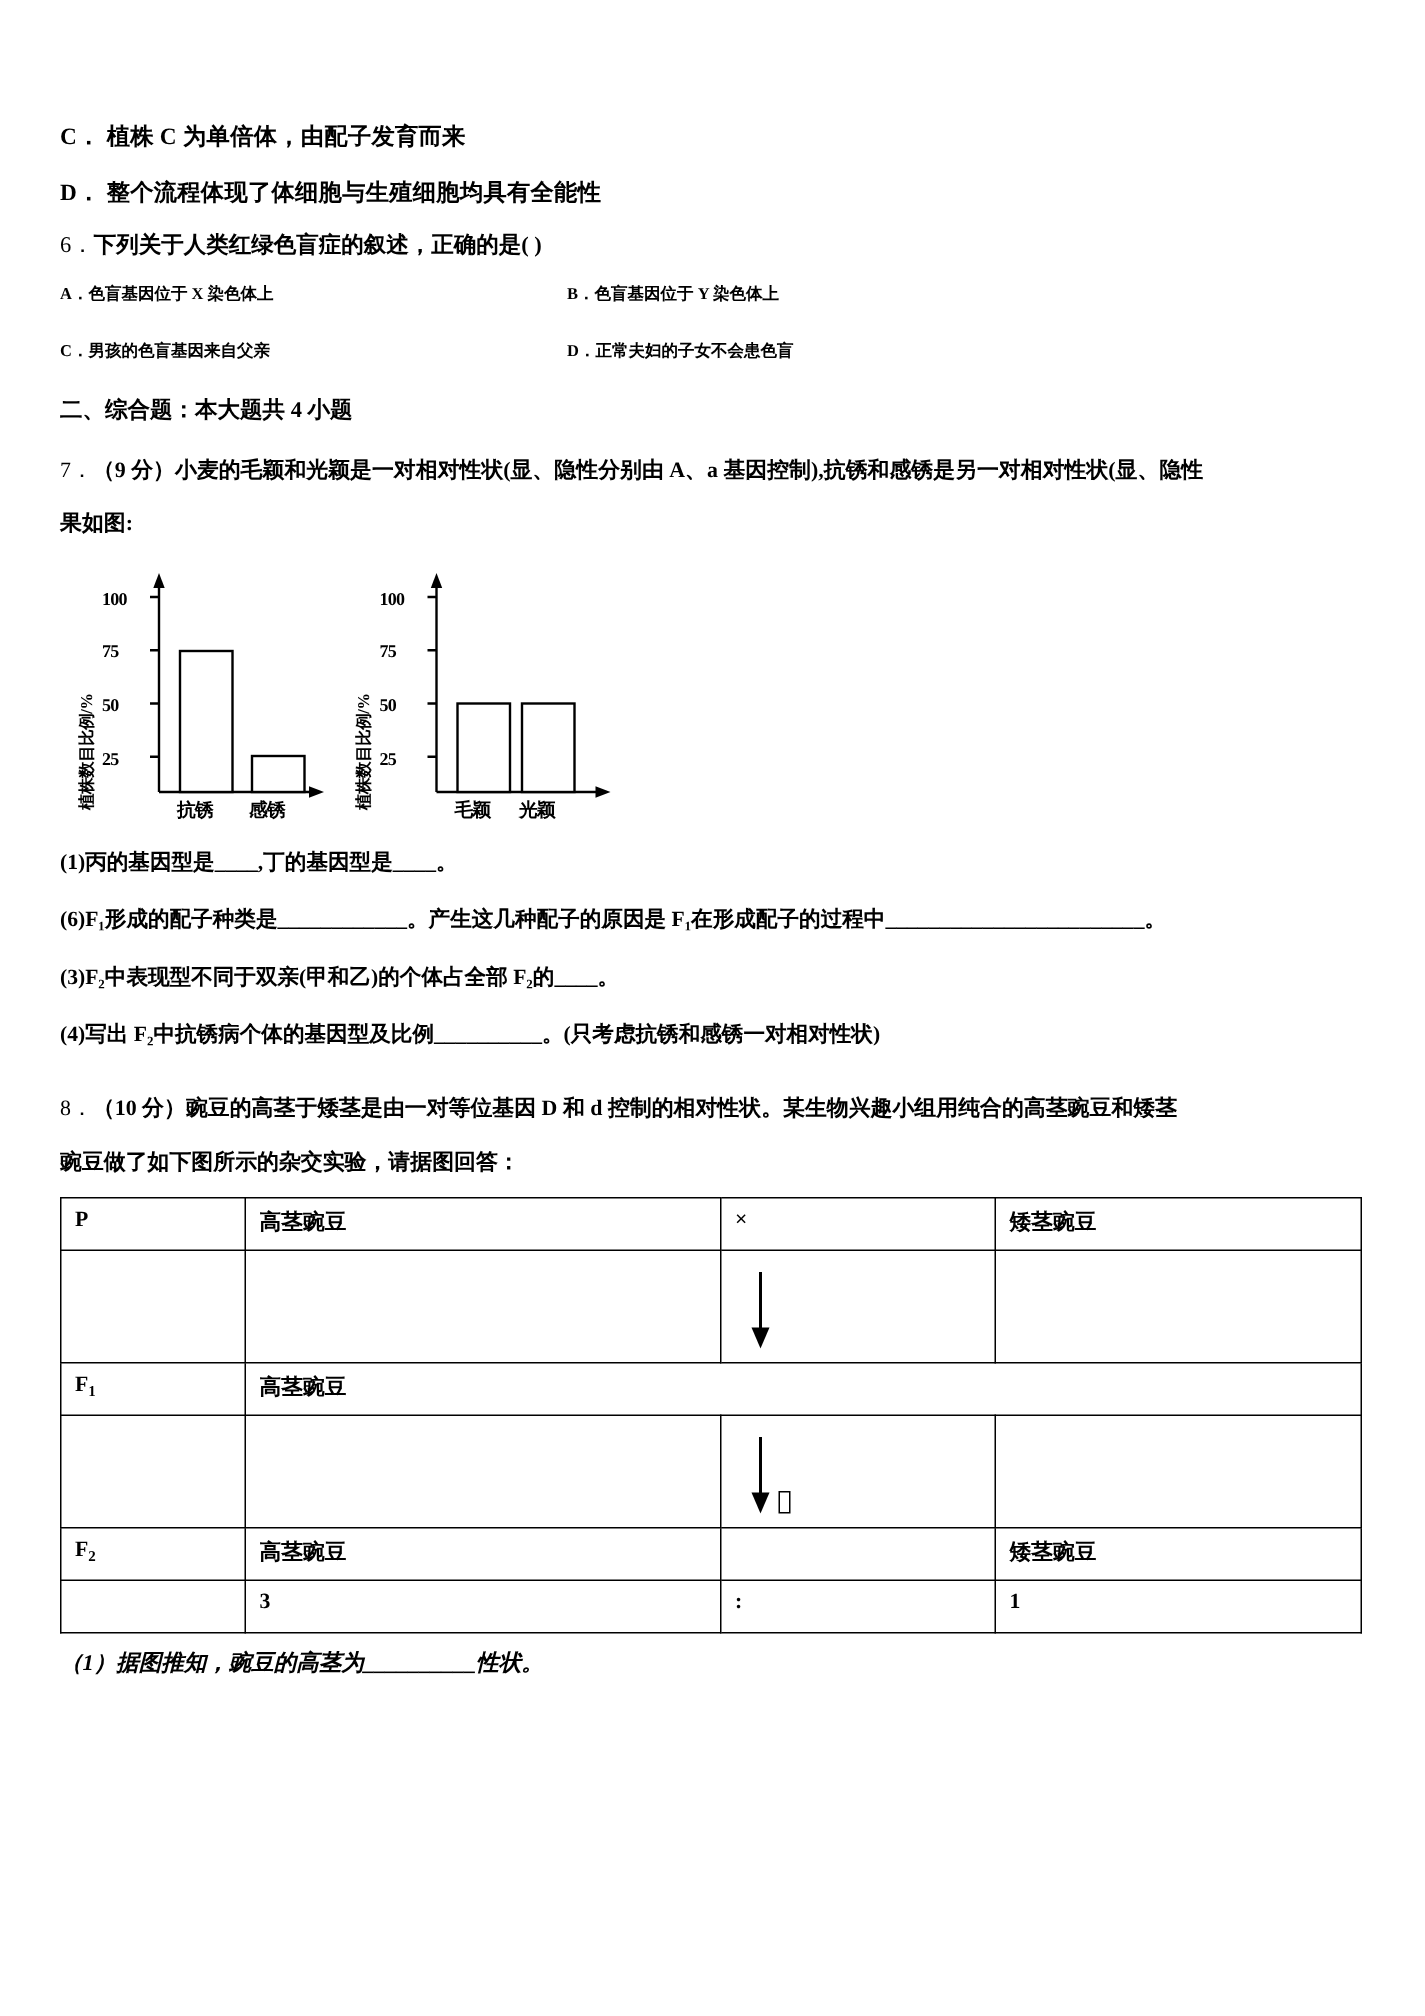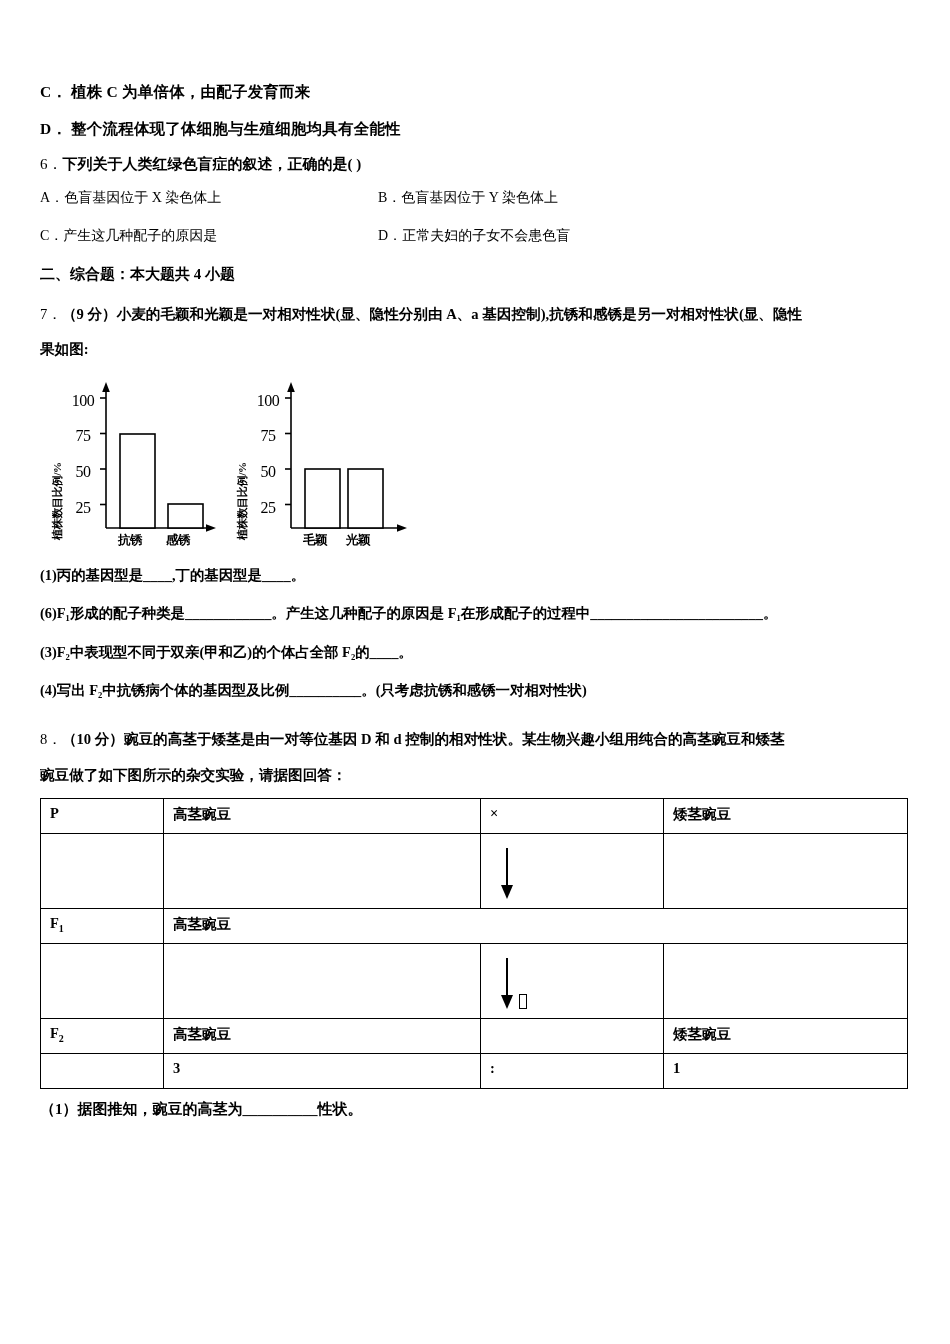--- a/index.html
+++ b/index.html
@@ -38,22 +38,22 @@
     letter-spacing: 0.2px;
     white-space: nowrap;
   }
   .opt-line .lbl {
     font-family: "Liberation Serif", serif;
     font-weight: bold;
     margin-right: 4px;
   }
   .two-col {
     position: relative;
-    font-size: 14px;
-    font-weight: normal;
+    font-size: 11px;
+    font-weight: bold;
     line-height: 1;
     margin-bottom: 21px;
     height: 17px;
   }
   .two-col .col-a {
     position: absolute;
     left: 0;
     top: 0;
     white-space: nowrap;
   }
@@ -123,24 +123,24 @@
     width: 120px;
     font-size: 11px;
     font-weight: bold;
     transform: rotate(-90deg);
     transform-origin: left top;
     white-space: nowrap;
     letter-spacing: -0.3px;
   }
   .tick-lab {
     position: absolute;
-    font-size: 16px;
-    font-weight: normal;
+    font-size: 12px;
+    font-weight: bold;
     font-family: "Liberation Serif", serif;
-    text-align: center;
+    text-align: left;
     width: 30px;
     letter-spacing: -0.5px;
   }
   .xlab {
     position: absolute;
     font-size: 12.5px;
     font-weight: bold;
     white-space: nowrap;
     letter-spacing: -0.5px;
   }
@@ -203,20 +203,21 @@
   }
   td.blank-cell { height: 66px; }
   sub.sm { font-size: 10px; vertical-align: sub; }
 
   .after-table {
     font-size: 15px;
     font-weight: bold;
     line-height: 1;
     margin-top: 13px;
     white-space: nowrap;
+    font-style: italic;
   }
 </style>
 </head>
 <body>
 
 <div class="page">
   <div class="content">
 
     <div class="opt-line">
       <span class="lbl">C．</span><span>植株 C 为单倍体，由配子发育而来</span>
@@ -226,21 +227,21 @@
     </div>
 
     <div class="q-stem">
       <span class="qnum">6．</span><b>下列关于人类红绿色盲症的叙述，正确的是(   )</b>
     </div>
     <div class="two-col">
       <span class="col-a"><span class="lbl">A．</span><span>色盲基因位于 X 染色体上</span></span>
       <span class="col-b"><span class="lbl">B．</span><span>色盲基因位于 Y 染色体上</span></span>
     </div>
     <div class="two-col">
-      <span class="col-a"><span class="lbl">C．</span><span>产生这几种配子的原因是</span></span>
+      <span class="col-a"><span class="lbl">C．</span><span>男孩的色盲基因来自父亲</span></span>
       <span class="col-b"><span class="lbl">D．</span><span>正常夫妇的子女不会患色盲</span></span>
     </div>
 
     <div class="section-head">二、综合题：本大题共 4 小题</div>
 
     <div class="para">
       <span class="num">7．</span><span>（9 分）</span><span>小麦的毛颖和光颖是一对相对性状(显、隐性分别由 A、a 基因控制),抗锈和感锈是另一对相对性状(显、隐性</span>
     </div>
     <div class="para">果如图:</div>
 

